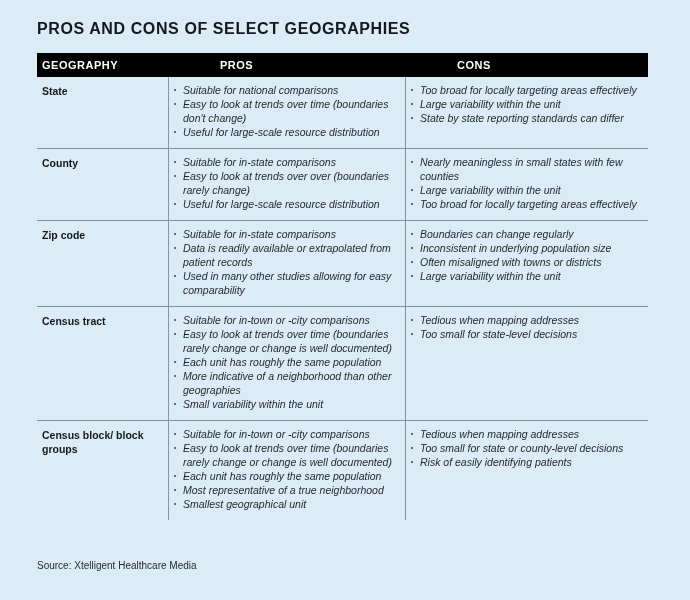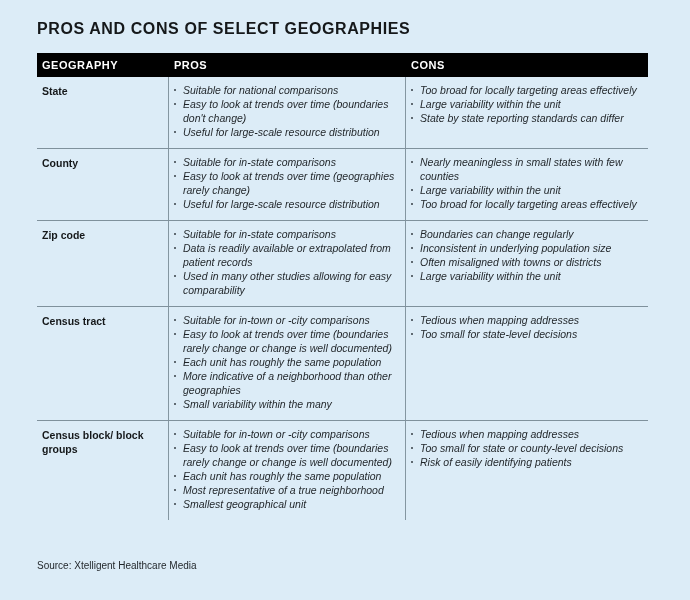--- a/index.html
+++ b/index.html
@@ -37,20 +37,21 @@
     color: #ffffff;
   }
   .th {
     font-size: 11px;
     font-weight: bold;
     letter-spacing: 0.5px;
     padding: 6px 4px 6px 5px;
   }
   .th.indent {
     padding-left: 6px;
+    margin-left: 46px;
   }
   .trow {
     display: grid;
     grid-template-columns: 131px 237px 243px;
   }
   .trow + .trow {
     border-top: 1px solid #7f919c;
   }
   .td {
     box-sizing: border-box;
@@ -125,21 +126,21 @@
           <li>State by state reporting standards can differ</li>
         </ul>
       </div>
     </div>
 
     <div class="trow">
       <div class="td td-geo">County</div>
       <div class="td td-pros">
         <ul class="bullets">
           <li>Suitable for in-state comparisons</li>
-          <li>Easy to look at trends over time (geographies rarely change)</li>
+          <li>Easy to look at trends over over (boundaries rarely change)</li>
           <li>Useful for large-scale resource distribution</li>
         </ul>
       </div>
       <div class="td td-cons">
         <ul class="bullets">
           <li>Nearly meaningless in small states with few counties</li>
           <li>Large variability within the unit</li>
           <li>Too broad for locally targeting areas effectively</li>
         </ul>
       </div>
@@ -165,21 +166,21 @@
     </div>
 
     <div class="trow">
       <div class="td td-geo">Census tract</div>
       <div class="td td-pros">
         <ul class="bullets">
           <li>Suitable for in-town or -city comparisons</li>
           <li>Easy to look at trends over time (boundaries rarely change or change is well documented)</li>
           <li>Each unit has roughly the same population</li>
           <li>More indicative of a neighborhood than other geographies</li>
-          <li>Small variability within the many</li>
+          <li>Small variability within the unit</li>
         </ul>
       </div>
       <div class="td td-cons">
         <ul class="bullets">
           <li>Tedious when mapping addresses</li>
           <li>Too small for state-level decisions</li>
         </ul>
       </div>
     </div>
 

